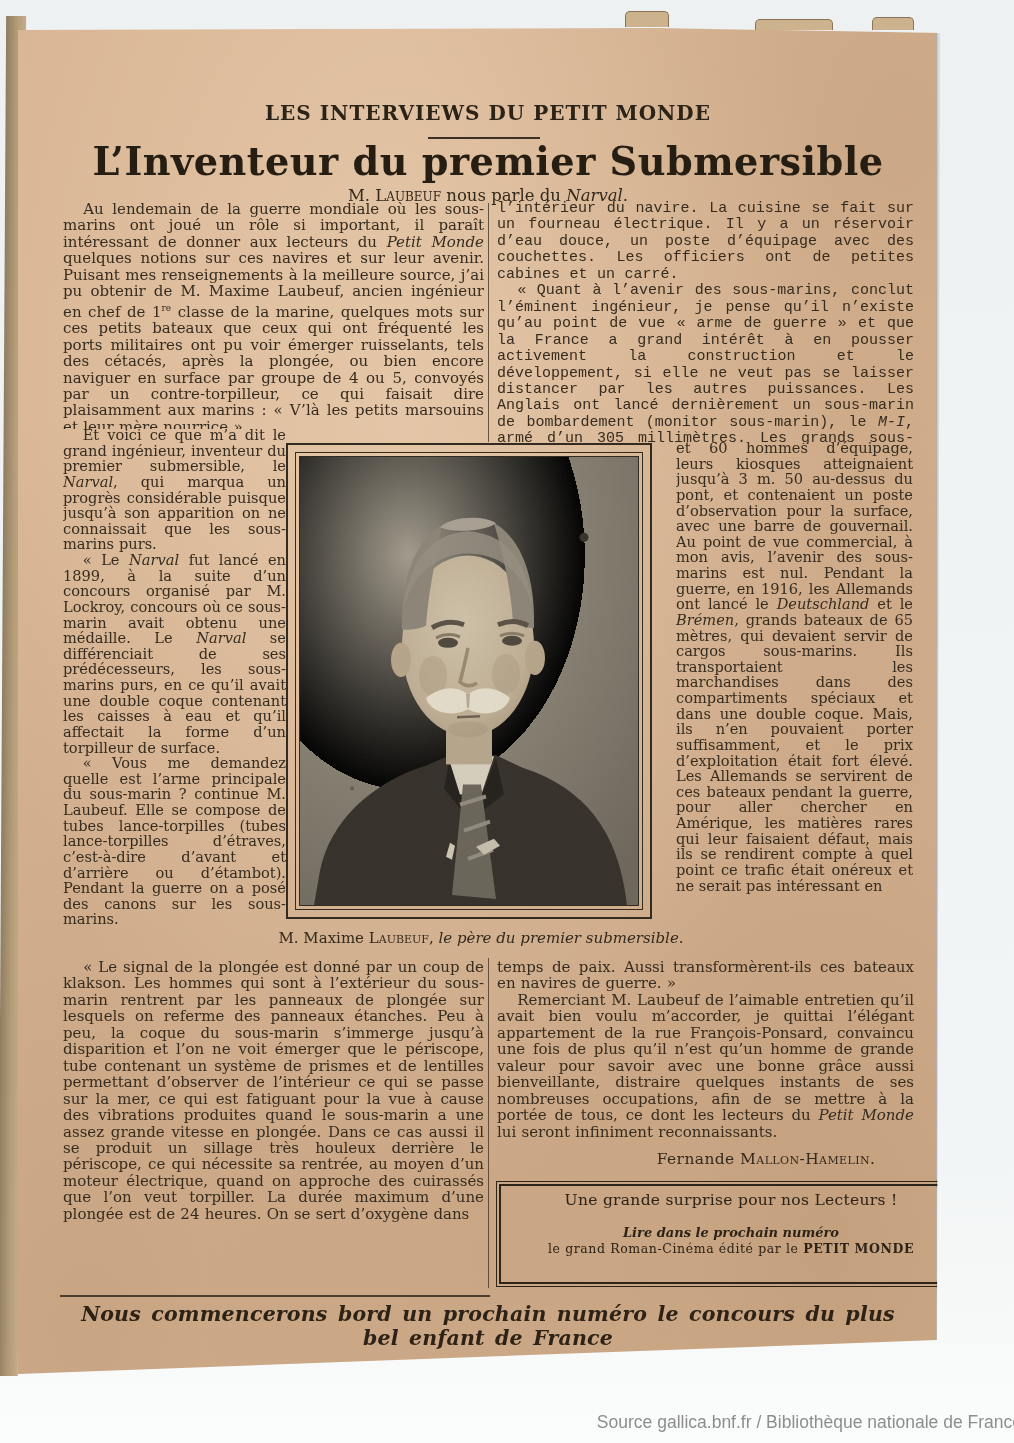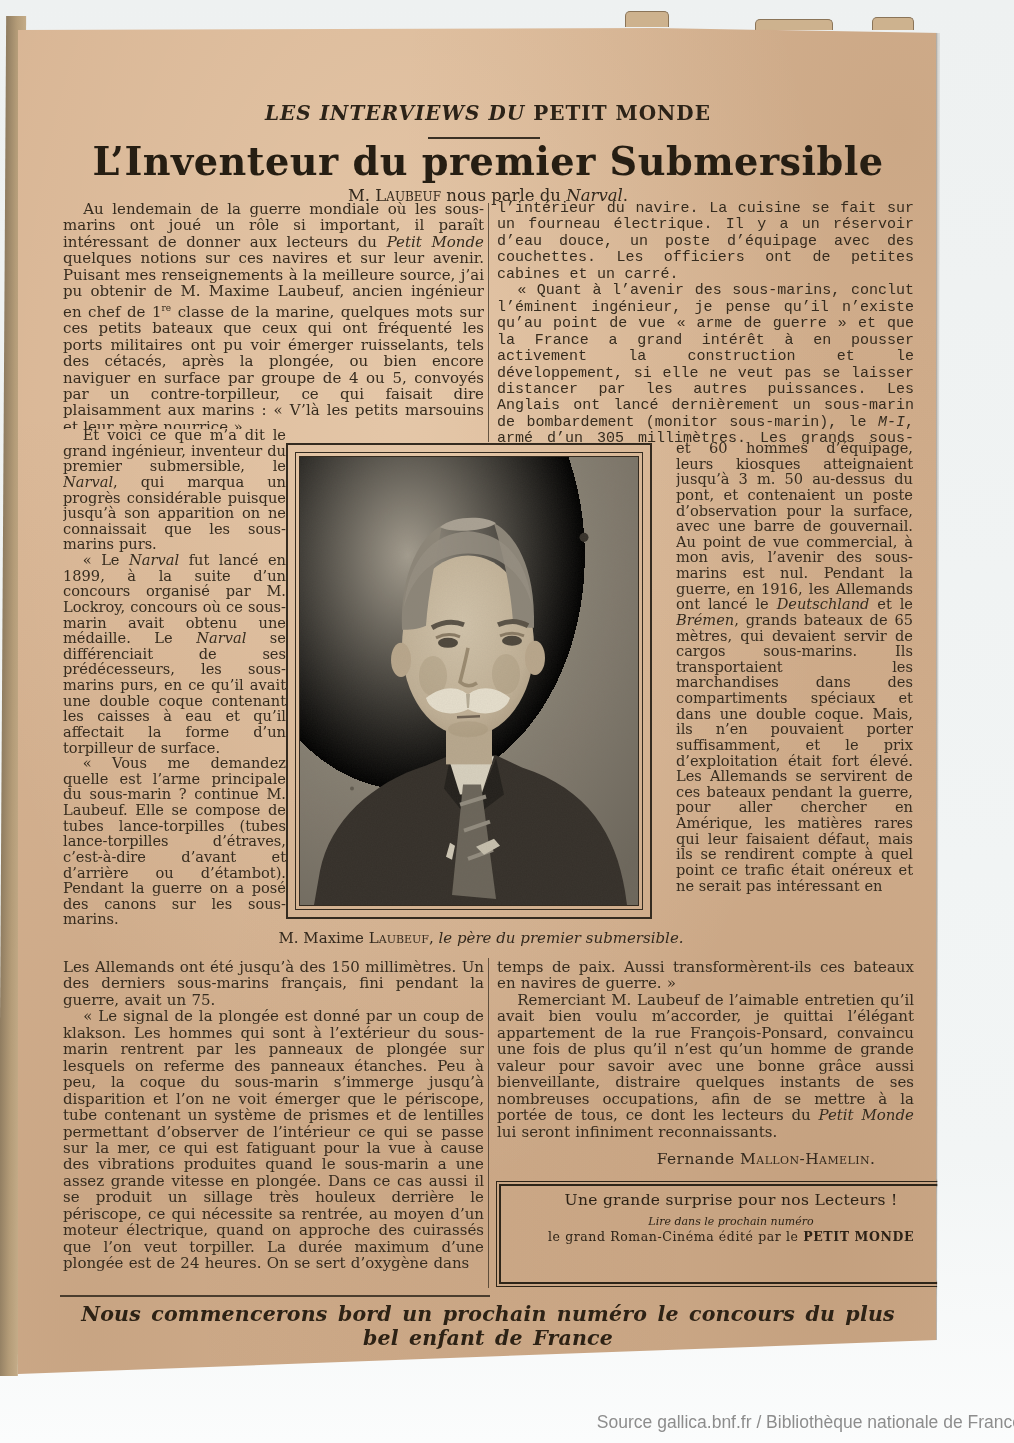--- a/index.html
+++ b/index.html
@@ -43,58 +43,57 @@
   .photo-outer{left:270px;top:419px;width:366px;height:476px;box-sizing:border-box;border:2px solid #342b20;padding:7px;}
   .photo-mid{box-sizing:border-box;width:100%;height:100%;border:1px solid #342b20;padding:3px;}
   .photo-in{box-sizing:border-box;width:100%;height:100%;border:1px solid #342b20;}
   .photo-in svg{display:block;width:100%;height:100%;}
   .caption{left:250px;top:905px;width:406px;text-align:center;font-size:15px;color:#33291d;margin-left:12px;}
   .signature{left:585px;top:1126px;width:330px;text-align:center;font-size:15.5px;letter-spacing:.4px;color:#33291d;}
   
   .promo{left:480px;top:1157px;width:470px;height:106px;box-sizing:border-box;border:1px solid #2e2519;padding:2px;}
   .promo-inner{box-sizing:border-box;width:100%;height:100%;border:2px solid #2e2519;text-align:center;padding-top:5px;color:#2c2216;}
   .promo-l1{font-size:15.5px;letter-spacing:.3px;margin:0;}
-  .promo-l2{font-size:11px;font-weight:normal;font-style:italic;margin:6px 0 0 0;}
+  .promo-l2{font-size:13px;font-weight:bold;font-style:italic;margin:16px 0 0 0;}
   .promo-l3{font-size:12.5px;letter-spacing:.6px;margin:1px 0 0 0;}
   .promo-l4{font-size:25px;font-weight:bold;letter-spacing:2.5px;margin:0;}
   .promo-l5{font-size:16.5px;font-weight:bold;letter-spacing:1.5px;margin:-2px 0 0 0;}
   .section-rule{left:44px;top:1271px;width:430px;height:2px;background:rgba(52,42,30,.85);}
   .serial-line{left:46px;top:1278px;width:852px;text-align:center;font-size:20.5px;font-style:italic;font-weight:600;letter-spacing:.2px;word-spacing:3px;color:#2d2215;}
   
   .scan-footer{right:-8px;top:1412px;font-family:"Liberation Sans",sans-serif;font-size:17.5px;color:#8d8d8d;white-space:nowrap;}
 </style>
 </head>
 <body>
 
 <div class="abs spine"></div>
 
 <div class="abs tear" style="left:625px;top:11px;width:42px;height:15px;"></div>
 <div class="abs tear" style="left:755px;top:19px;width:76px;height:10px;"></div>
 <div class="abs tear" style="left:872px;top:17px;width:40px;height:12px;"></div>
 
 <div class="abs page">
 
-  <div class="abs kicker"><span style="font-style: italic;">LES INTERVIEWS DU </span><span>PETIT MONDE</span></div>
+  <div class="abs kicker"><span style="">LES INTERVIEWS DU </span><span>PETIT MONDE</span></div>
   <div class="abs kicker-rule"></div>
   <div class="abs headline">L’Inventeur du premier Submersible</div>
   <div class="abs deck"><span>M. </span><span style="font-variant: small-caps;">Laubeuf</span><span> nous parle du </span><span style="font-style: italic;">Narval</span><span>.</span></div>
 
   <div class="abs divider" style="left:472px;top:179px;height:239px;"></div>
   <div class="abs divider" style="left:472px;top:934px;height:330px;"></div>
 
   <div class="abs body-text" style="left:47px;top:177px;width:421px;height:228px;">
     <p><span>Au lendemain de la guerre mondiale où les sous-marins ont joué un rôle si important, il paraît intéressant de donner aux lecteurs du </span><span style="font-style: italic;">Petit Monde</span><span> quelques notions sur ces navires et sur leur avenir. Puisant mes renseignements à la meilleure source, j’ai pu obtenir de M. Maxime Laubeuf, ancien ingénieur en chef de 1</span><span style="vertical-align: super; font-size: 0.6em;">re</span><span> classe de la marine, quelques mots sur ces petits bateaux que ceux qui ont fréquenté les ports militaires ont pu voir émerger ruisselants, tels des cétacés, après la plongée, ou bien encore naviguer en surface par groupe de 4 ou 5, convoyés par un contre-torpilleur, ce qui faisait dire plaisamment aux marins : « V’là les petits marsouins et leur mère nourrice ».</span></p>
   </div>
   <div class="abs body-text narrow" style="left:47px;top:403px;width:223px;height:532px;">
     <p><span>Et voici ce que m’a dit le grand ingénieur, inventeur du premier submersible, le </span><span style="font-style: italic;">Narval</span><span>, qui marqua un progrès considérable puisque jusqu’à son apparition on ne connaissait que les sous-marins purs.</span></p>
     <p><span>« Le </span><span style="font-style: italic;">Narval</span><span> fut lancé en 1899, à la suite d’un concours organisé par M. Lockroy, concours où ce sous-marin avait obtenu une médaille. Le </span><span style="font-style: italic;">Narval</span><span> se différenciait de ses prédécesseurs, les sous-marins purs, en ce qu’il avait une double coque contenant les caisses à eau et qu’il affectait la forme d’un torpilleur de surface.</span></p>
     <p><span>« Vous me demandez quelle est l’arme principale du sous-marin ? continue M. Laubeuf. Elle se compose de tubes lance-torpilles (tubes lance-torpilles d’étraves, c’est-à-dire d’avant et d’arrière ou d’étambot). Pendant la guerre on a posé des canons sur les sous-marins.</span></p>
   </div>
   <div class="abs body-text" style="left:47px;top:935px;width:421px;height:334px;">
-    <p class="noindent">Les Allemands ont été jusqu’à des 150 millimètres. Un des derniers sous-marins français, fini pendant la guerre, avait un 75.</p>
     <p>« Le signal de la plongée est donné par un coup de klakson. Les hommes qui sont à l’extérieur du sous-marin rentrent par les panneaux de plongée sur lesquels on referme des panneaux étanches. Peu à peu, la coque du sous-marin s’immerge jusqu’à disparition et l’on ne voit émerger que le périscope, tube contenant un système de prismes et de lentilles permettant d’observer de l’intérieur ce qui se passe sur la mer, ce qui est fatiguant pour la vue à cause des vibrations produites quand le sous-marin a une assez grande vitesse en plongée. Dans ce cas aussi il se produit un sillage très houleux derrière le périscope, ce qui nécessite sa rentrée, au moyen d’un moteur électrique, quand on approche des cuirassés que l’on veut torpiller. La durée maximum d’une plongée est de 24 heures. On se sert d’oxygène dans</p>
   </div>
 
   <div class="abs body-text" style="left:481px;top:177px;width:417px;height:243px;font-family:Liberation Mono, monospace;">
     <p class="noindent">l’intérieur du navire. La cuisine se fait sur un fourneau électrique. Il y a un réservoir d’eau douce, un poste d’équipage avec des couchettes. Les officiers ont de petites cabines et un carré.</p>
     <p><span>« Quant à l’avenir des sous-marins, conclut l’éminent ingénieur, je pense qu’il n’existe qu’au point de vue « arme de guerre » et que la France a grand intérêt à en pousser activement la construction et le développement, si elle ne veut pas se laisser distancer par les autres puissances. Les Anglais ont lancé dernièrement un sous-marin de bombardement (monitor sous-marin), le </span><span style="font-style: italic;">M-I</span><span>, armé d’un 305 millimètres. Les grands sous-marins allemands </span><span style="font-style: italic;">U</span><span>-135 et </span><span style="font-style: italic;">U</span><span>-139 avaient à bord 120 officiers</span></p>
   </div>
   <div class="abs body-text narrow" style="left:660px;top:416px;width:237px;height:520px;">
     <p class="noindent"><span>et 60 hommes d’équipage, leurs kiosques atteignaient jusqu’à 3 m. 50 au-dessus du pont, et contenaient un poste d’observation pour la surface, avec une barre de gouvernail. Au point de vue commercial, à mon avis, l’avenir des sous-marins est nul. Pendant la guerre, en 1916, les Allemands ont lancé le </span><span style="font-style: italic;">Deutschland</span><span> et le </span><span style="font-style: italic;">Brémen</span><span>, grands bateaux de 65 mètres, qui devaient servir de cargos sous-marins. Ils transportaient les marchandises dans des compartiments spéciaux et dans une double coque. Mais, ils n’en pouvaient porter suffisamment, et le prix d’exploitation était fort élevé. Les Allemands se servirent de ces bateaux pendant la guerre, pour aller chercher en Amérique, les matières rares qui leur faisaient défaut, mais ils se rendirent compte à quel point ce trafic était onéreux et ne serait pas intéressant en</span></p>
   </div>

